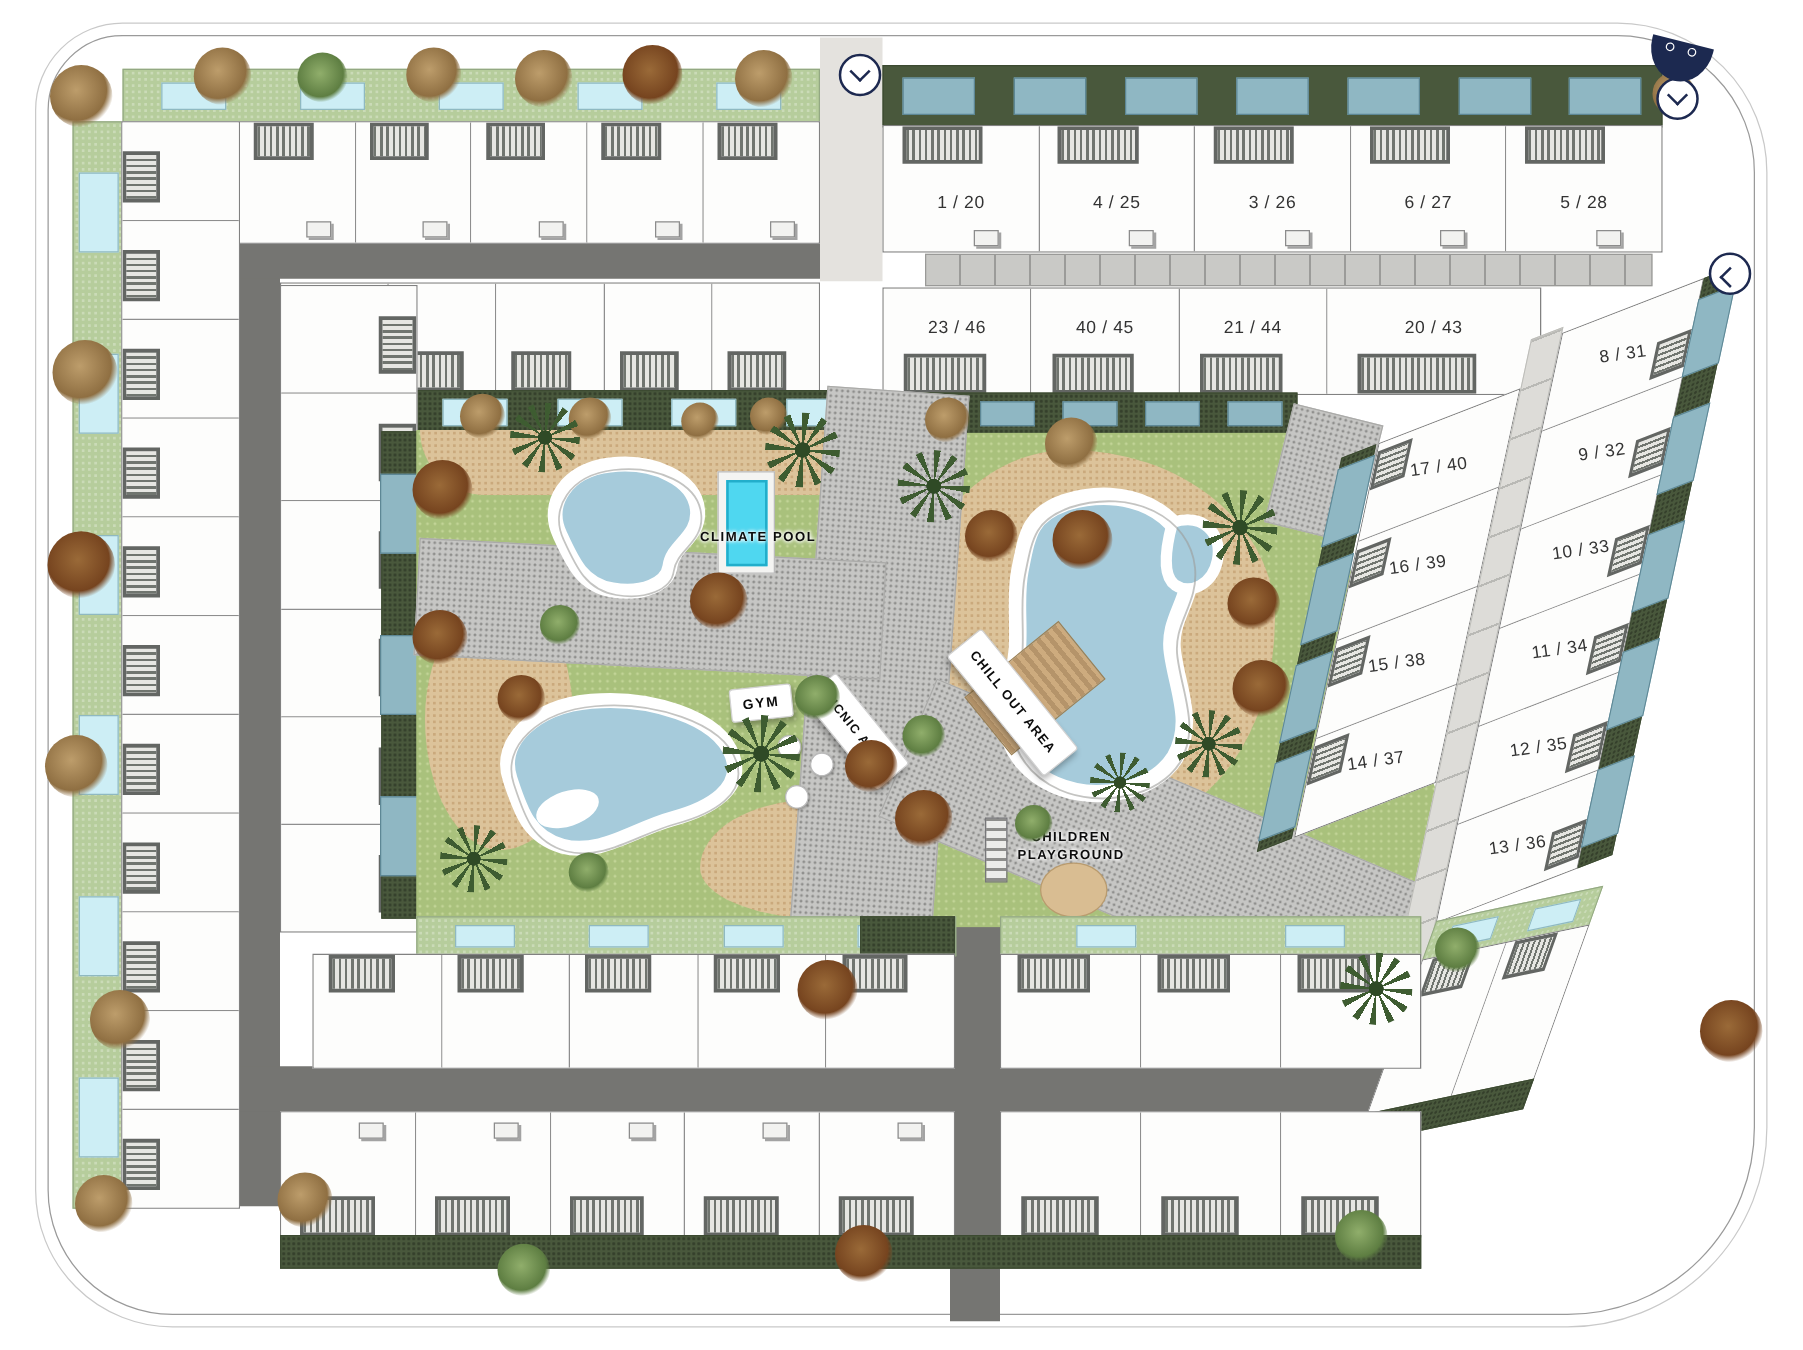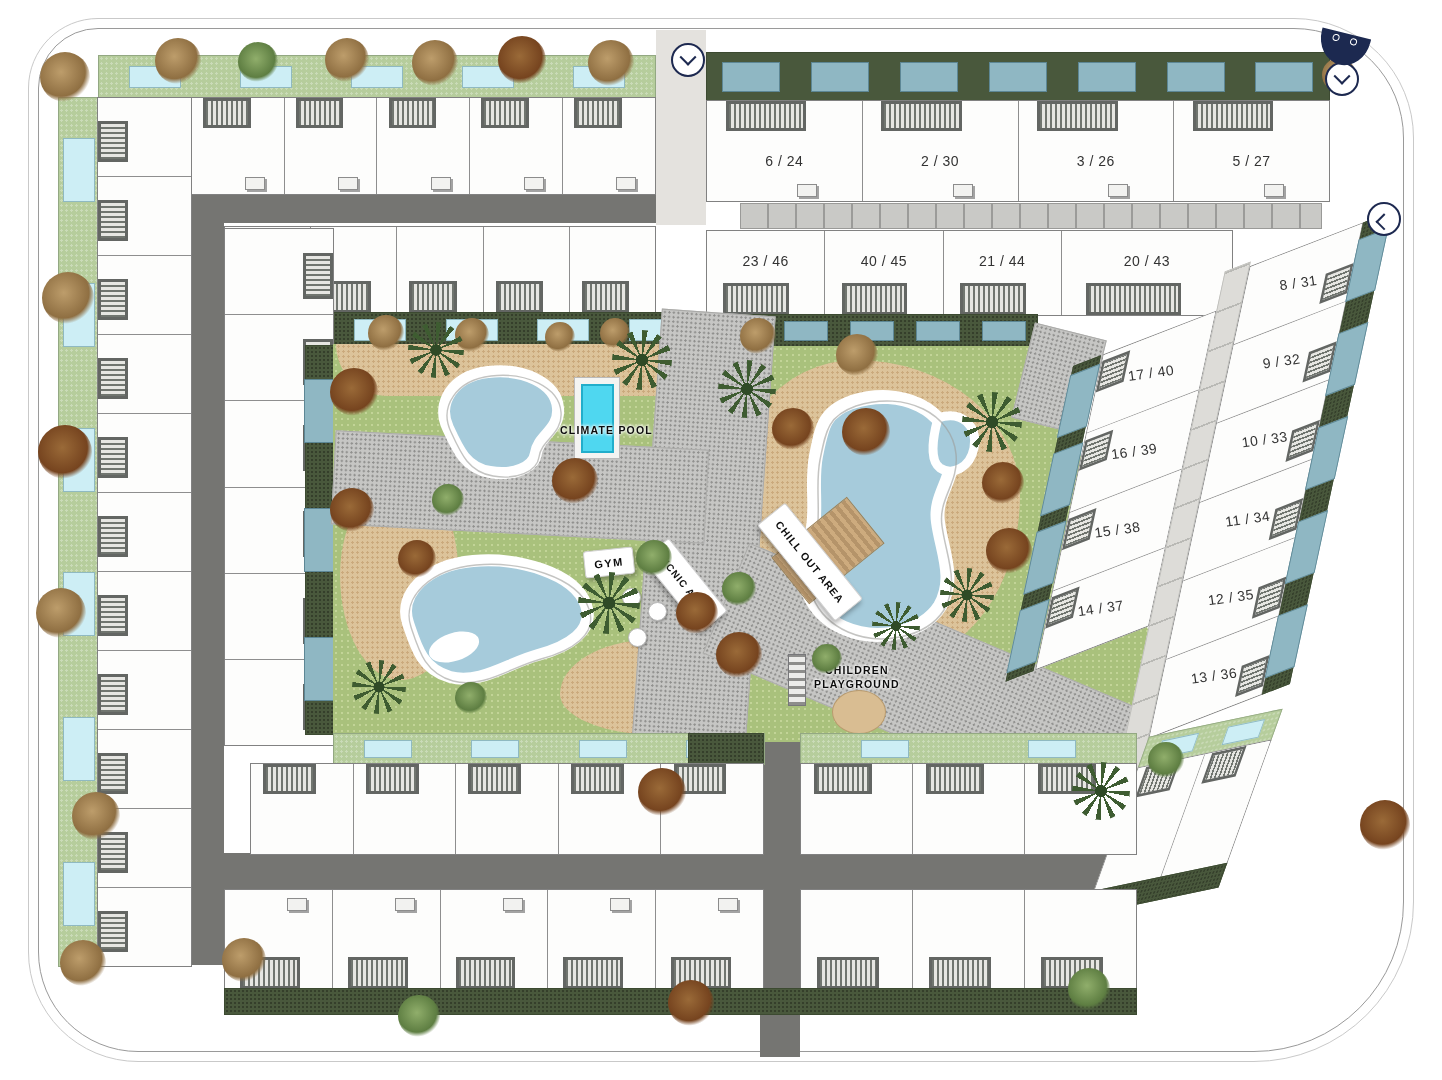--- a/index.html
+++ b/index.html
@@ -236,36 +236,41 @@
       <div class="ppool slate" style="width:56px;height:28px;"></div>
       <div class="ppool slate" style="width:56px;height:28px;"></div>
       <div class="ppool slate" style="width:56px;height:28px;"></div>
       <div class="ppool slate" style="width:56px;height:28px;"></div>
       <div class="ppool slate" style="width:56px;height:28px;"></div>
     </div>
   <div class="unit-row lbl-mid" style="left:706px;top:100px;width:622px;height:100px;">
 
   <div class="ucell">
         <span class="pergola pg-top"></span>
-        <span class="unum">6 / 24</span>
-        <span class="gmark"></span>
-      </div>
-      <div class="ucell">
-        <span class="pergola pg-top"></span>
-        <span class="unum">2 / 30</span>
+        <span class="unum">1 / 20</span>
+        <span class="gmark"></span>
+      </div>
+      <div class="ucell">
+        <span class="pergola pg-top"></span>
+        <span class="unum">4 / 25</span>
         <span class="gmark"></span>
       </div>
       <div class="ucell">
         <span class="pergola pg-top"></span>
         <span class="unum">3 / 26</span>
         <span class="gmark"></span>
       </div>
       <div class="ucell">
         <span class="pergola pg-top"></span>
-        <span class="unum">5 / 27</span>
+        <span class="unum">6 / 27</span>
+        <span class="gmark"></span>
+      </div>
+      <div class="ucell">
+        <span class="pergola pg-top"></span>
+        <span class="unum">5 / 28</span>
         <span class="gmark"></span>
       </div>
     </div>
   <div class="garage-band" style="left:740px;top:203px;width:580px;height:24px;"></div>
   <div class="unit-row lbl-top row-second" style="left:706px;top:230px;width:525px;height:84px;">
 
   <div class="ucell">
         <span class="unum">23 / 46</span>
         <span class="pergola pg-bottom"></span>
       </div>

